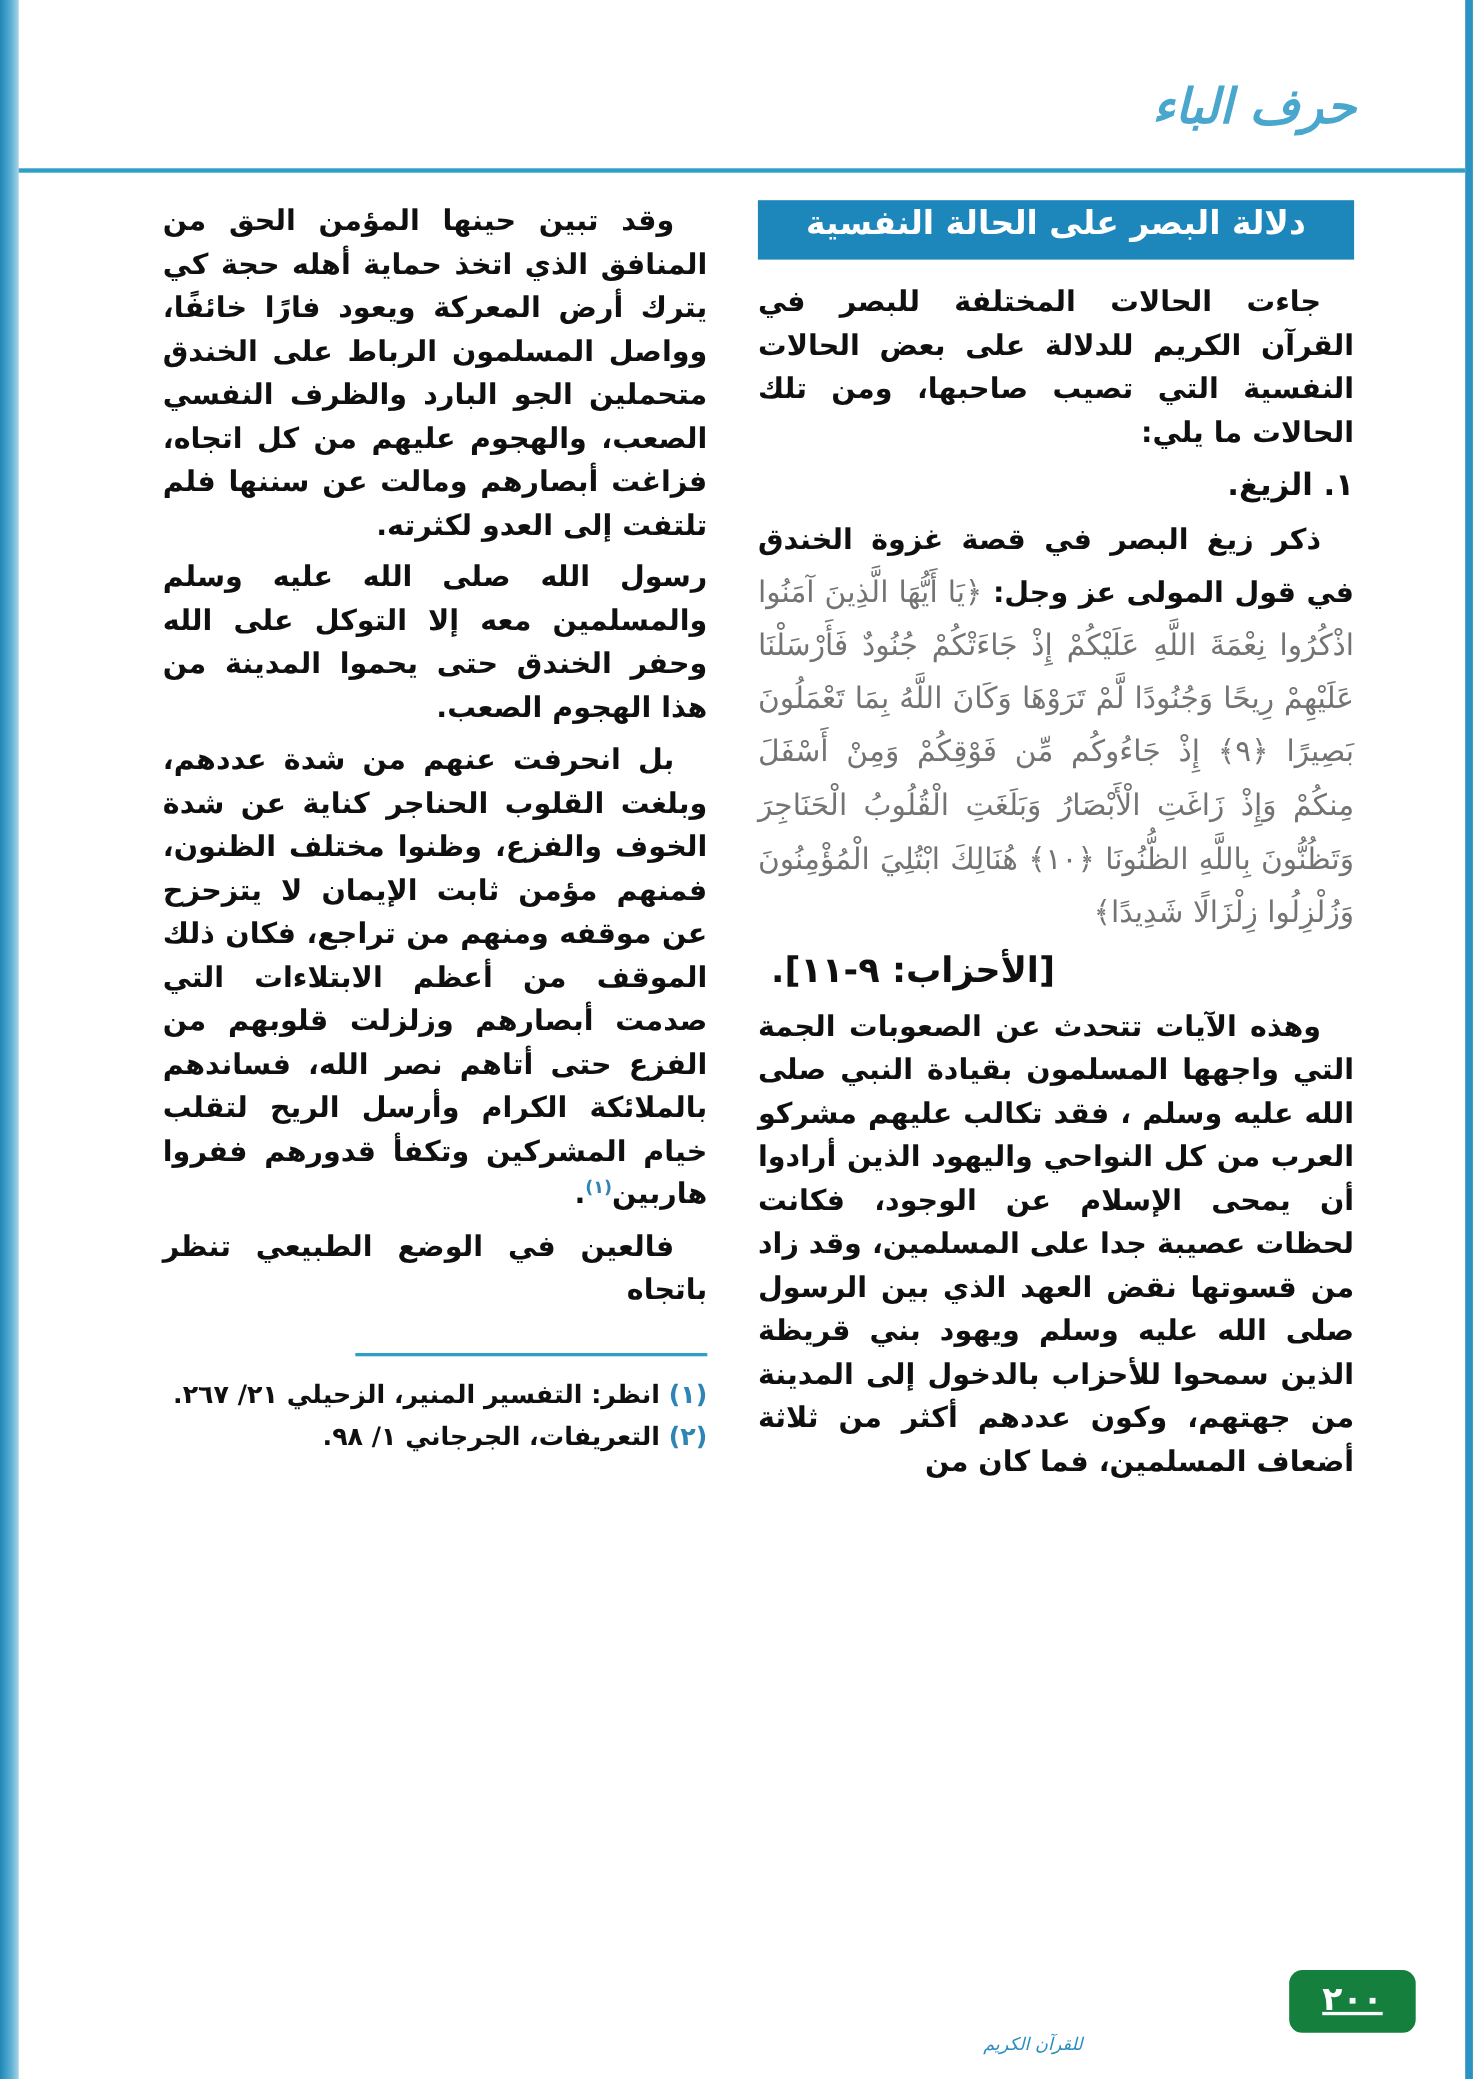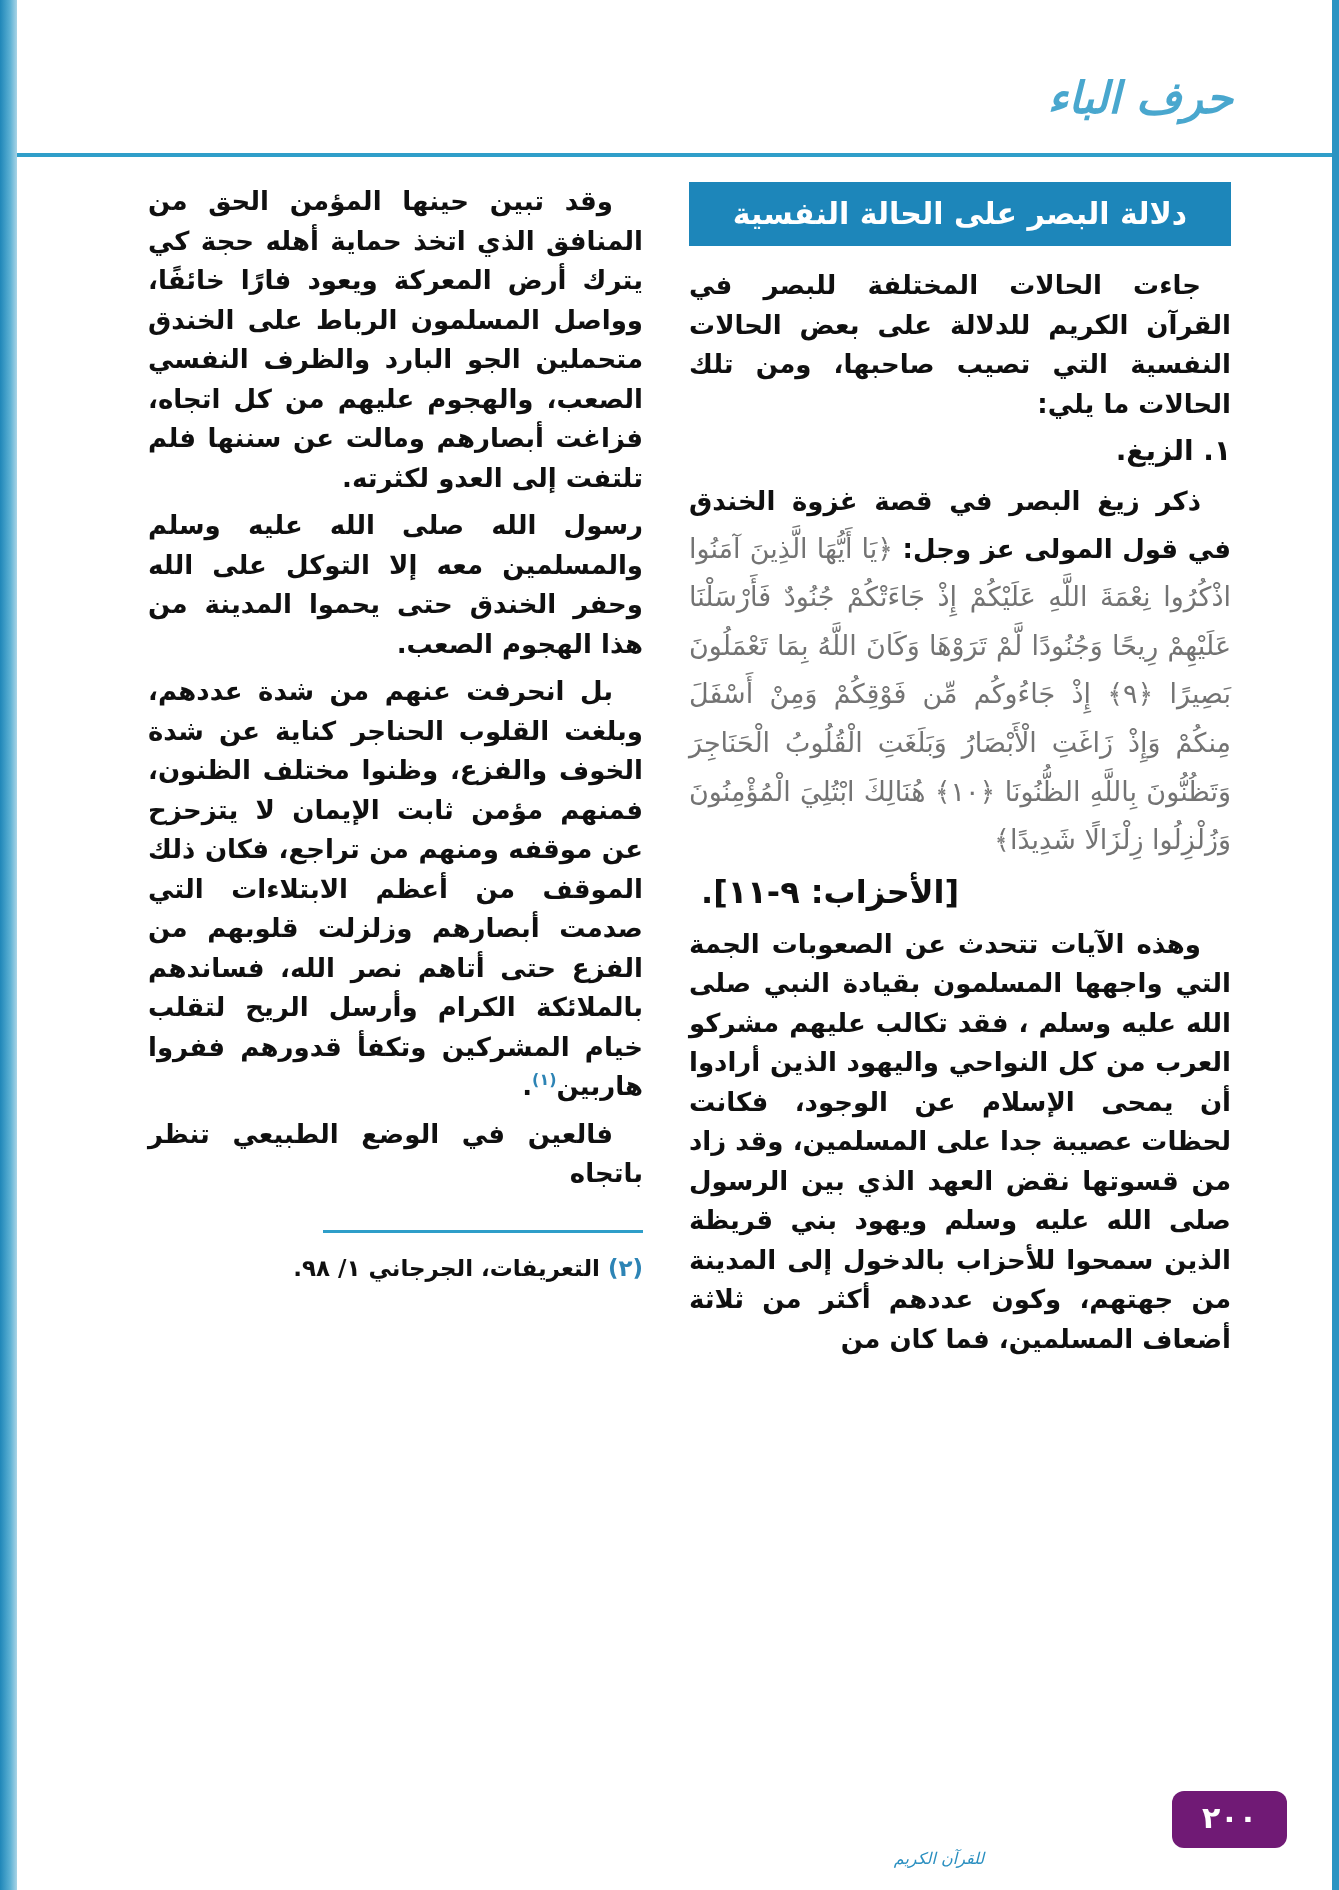--- a/index.html
+++ b/index.html
@@ -34,21 +34,21 @@
   }
   .columns {
     position: absolute; top: 182px; right: 108px; left: 148px;
     display: flex; flex-direction: row; direction: rtl; gap: 46px;
   }
   .col-right { width: 542px; flex: 0 0 542px; }
   .col-left  { width: 495px; flex: 0 0 495px; }
   .section-heading {
     background: #1d86ba; color: #ffffff;
     font-size: 30px; font-weight: bold; text-align: center;
-    padding: 14px 6px 15px; margin: 0 0 20px;
+    padding: 4px 6px 15px; margin: 0 0 20px;
   }
   .body {
     font-size: 26px; font-weight: bold; line-height: 1.52;
     text-align: justify; text-indent: 30px;
     margin: 0 0 8px;
   }
   .no-indent { text-indent: 0; }
   .list-heading {
     font-size: 28px; font-weight: bold; text-align: right;
     margin: 10px 0 12px;
@@ -78,23 +78,23 @@
     text-align: center; color: #2a8fc0;
   }
   .emblem-line1 {
     font-size: 25px; font-weight: bold; font-style: italic; line-height: 1.2;
   }
   .emblem-line2 {
     font-size: 16px; font-weight: normal; font-style: italic; margin-top: 4px;
   }
   .page-number {
     position: absolute; right: 52px; bottom: 42px;
-    background: #701a75; color: #ffffff;
+    background: #15803d; color: #ffffff;
     font-size: 30px; font-weight: bold;
-    padding: 9px 30px 13px; border-radius: 12px;
+    padding: 9px 30px 13px; border-radius: 12px; text-decoration: underline;
   }
 </style>
 </head>
 <body>
 
 <div class="edge-left"></div>
 <div class="edge-right"></div>
 
 <div class="chapter-title">حرف الباء</div>
 <div class="header-rule"></div>
@@ -126,20 +126,24 @@
     <p class="body">
       <span>بل انحرفت عنهم من شدة عددهم، وبلغت القلوب الحناجر كناية عن شدة الخوف والفزع، وظنوا مختلف الظنون، فمنهم مؤمن ثابت الإيمان لا يتزحزح عن موقفه ومنهم من تراجع، فكان ذلك الموقف من أعظم الابتلاءات التي صدمت أبصارهم وزلزلت قلوبهم من الفزع حتى أتاهم نصر الله، فساندهم بالملائكة الكرام وأرسل الريح لتقلب خيام المشركين وتكفأ قدورهم ففروا هاربين</span><sup class="fn-sup">(١)</sup><span>.</span>
     </p>
 
 
     <p class="body">فالعين في الوضع الطبيعي تنظر باتجاه</p>
 
     <div class="footnotes">
       <div class="fn-rule"></div>
       <p class="footnote-line">
+        <span class="fn-marker">(١)</span>
+        <span>انظر: التفسير المنير، الزحيلي ٢١/ ٢٦٧.</span>
+      </p>
+      <p class="footnote-line">
         <span class="fn-marker">(٢)</span>
         <span>التعريفات، الجرجاني ١/ ٩٨.</span>
       </p>
     </div>
   </section>
 
 </main>
 
 <div class="emblem">
   <div class="emblem-line2">للقرآن الكريم</div>

